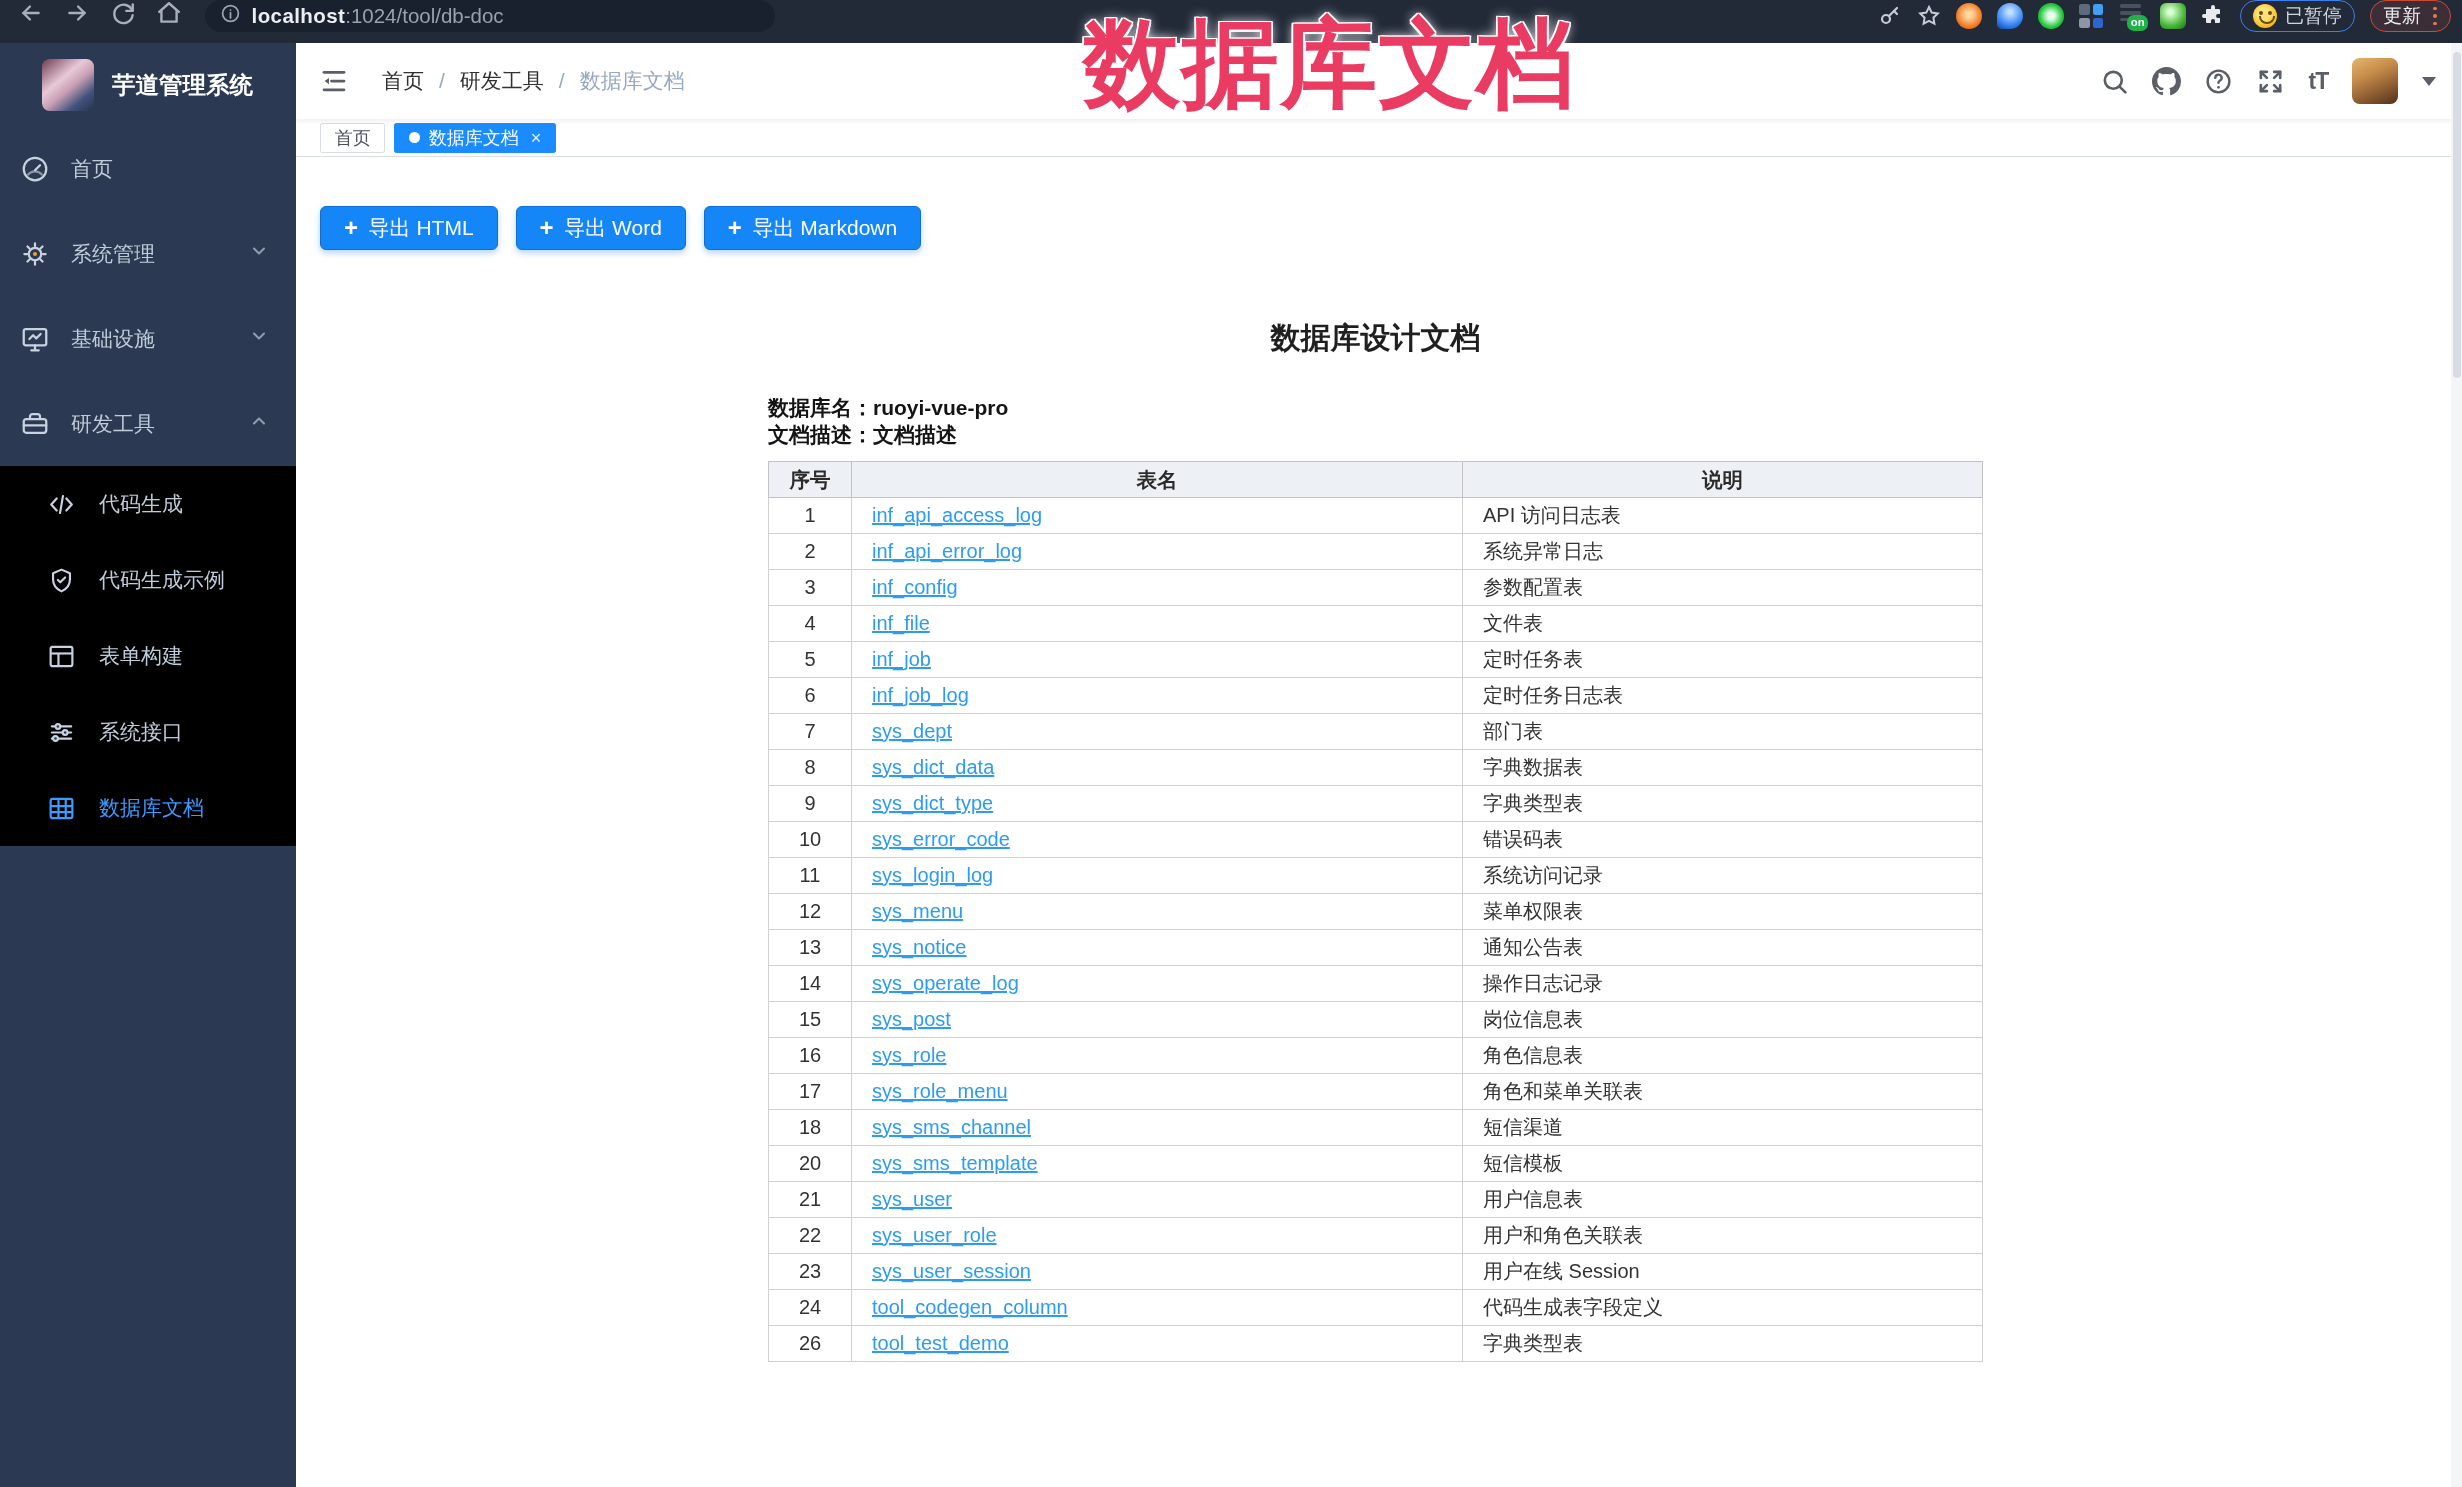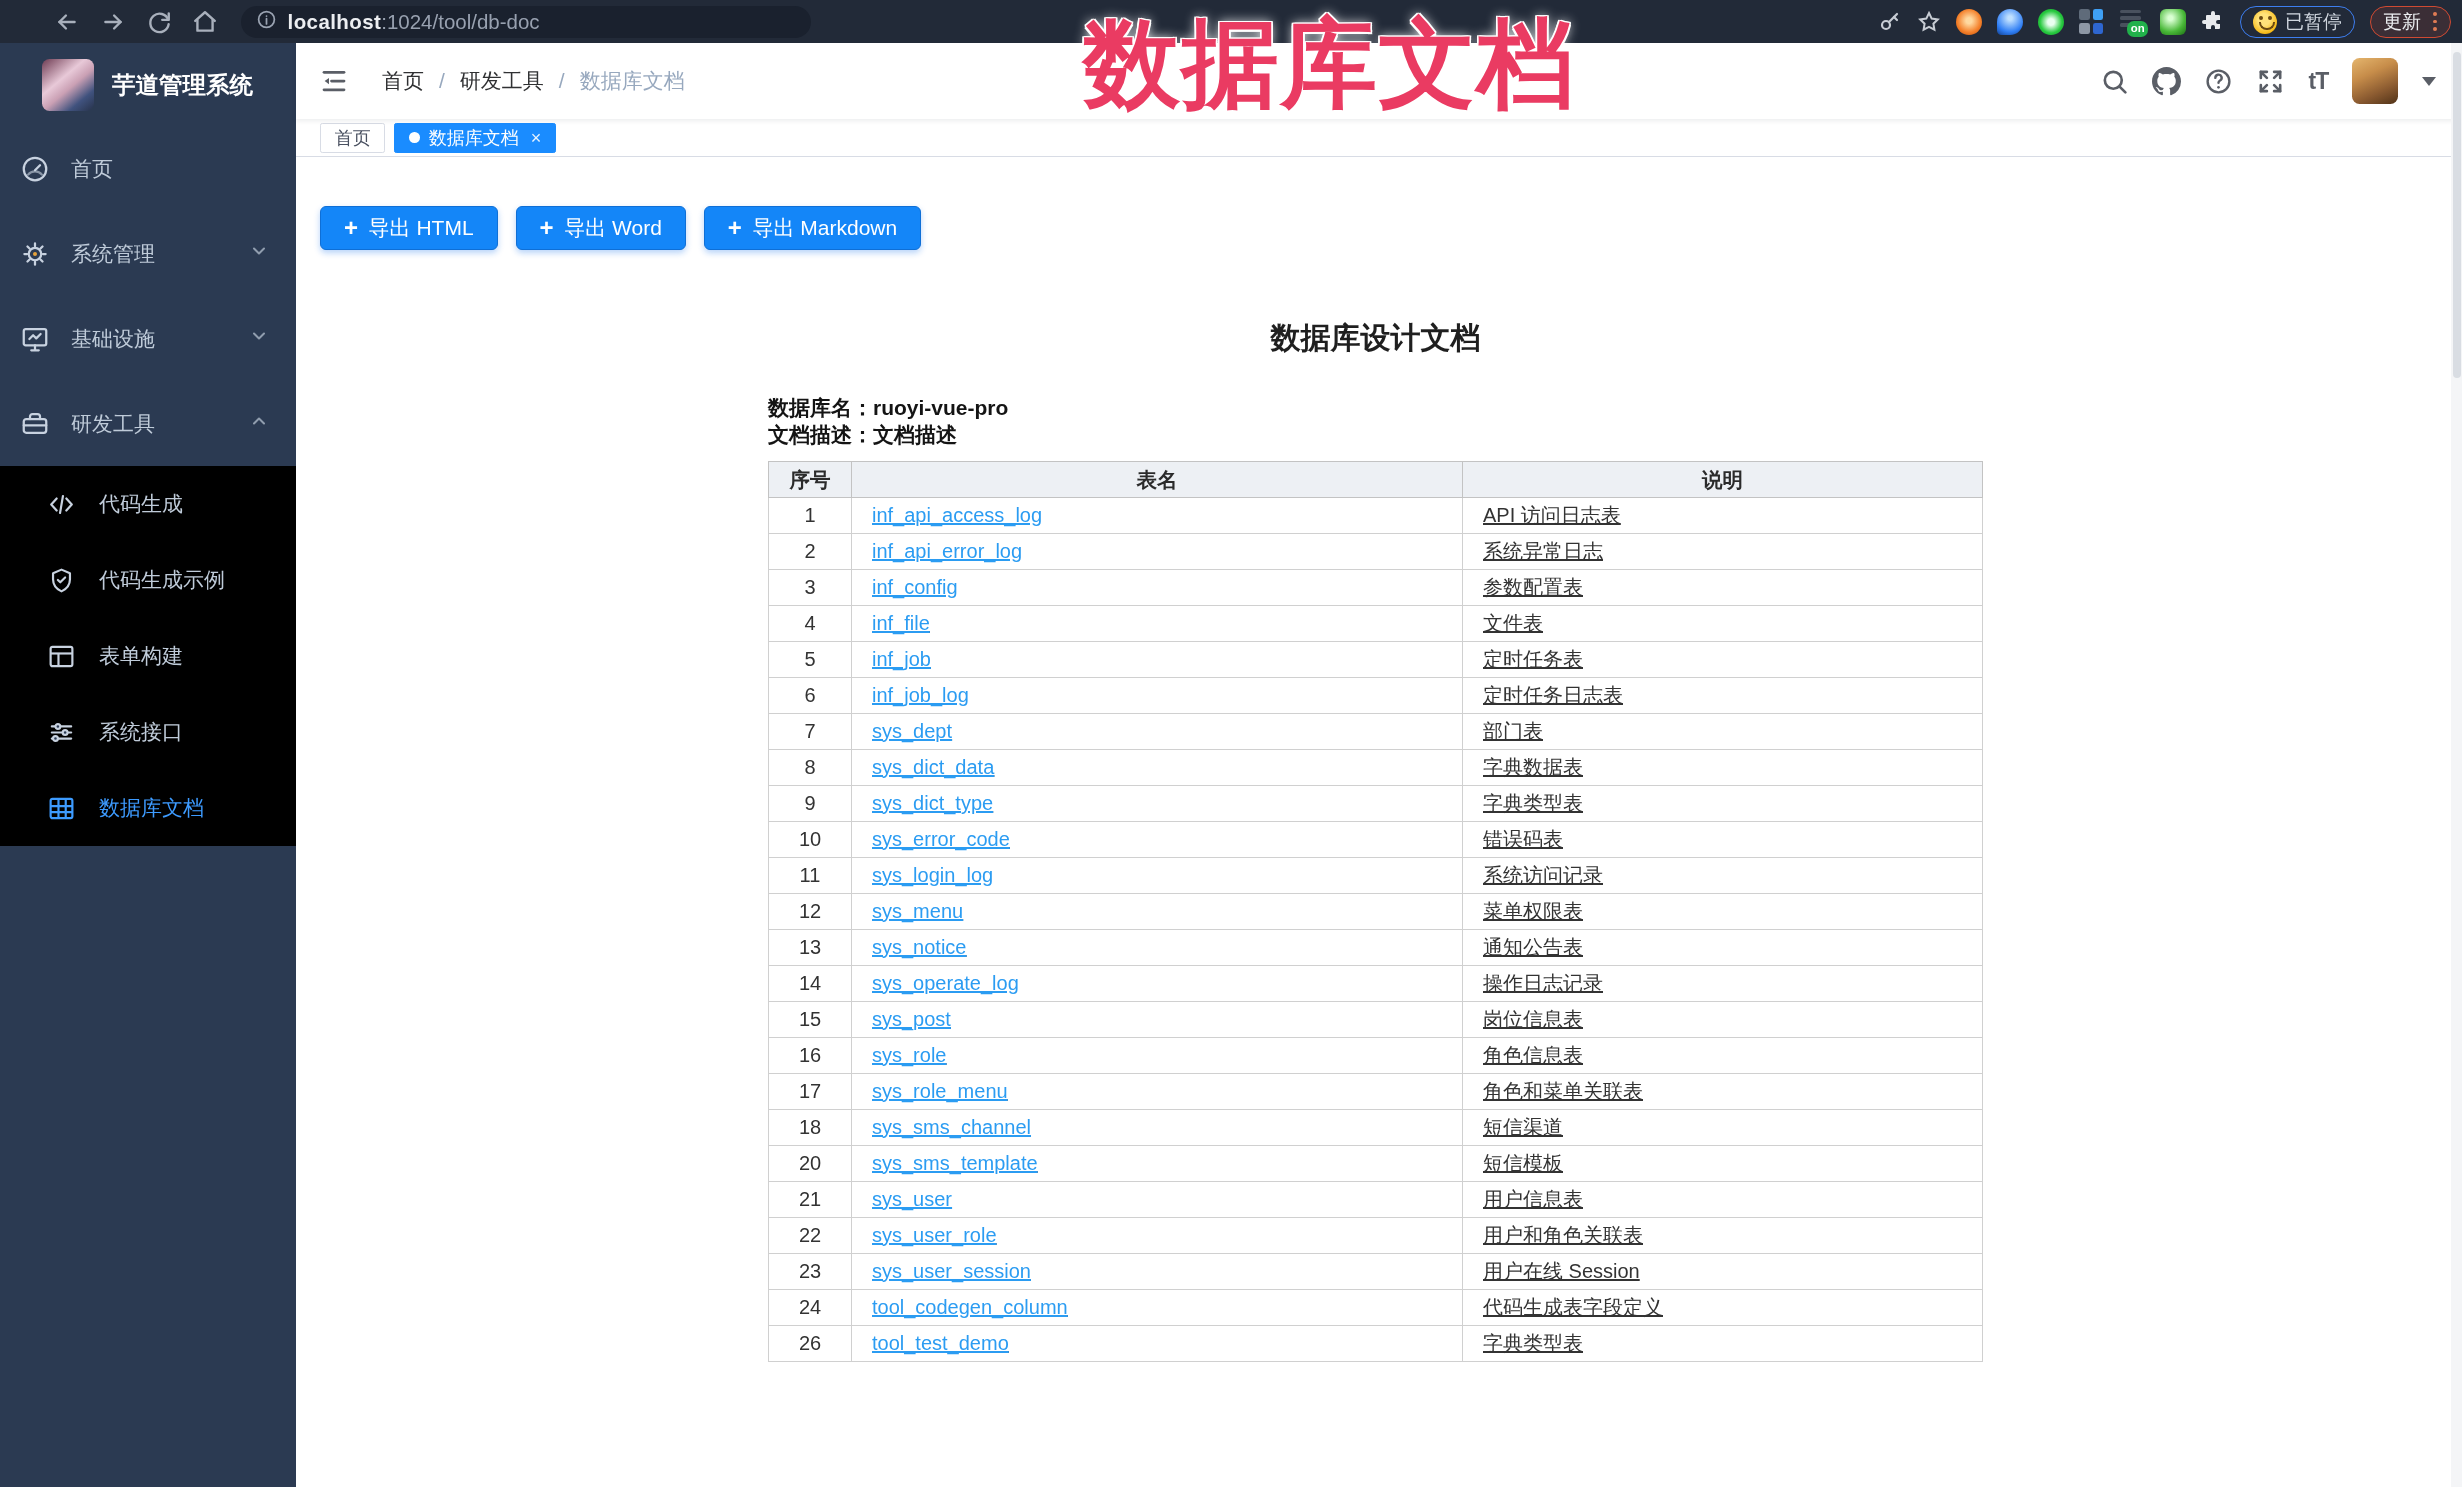--- a/index.html
+++ b/index.html
@@ -1,21 +1,21 @@
 <!DOCTYPE html>
 <html style="font-size:12px"><head>
 <meta charset="utf-8">
 <style>
   * { margin:0; padding:0; box-sizing:border-box; }
   html,body { background:#e9e9e9; }
   body { font-family:"Liberation Sans","DejaVu Sans",sans-serif; }
   .screen { position:relative; width:2462px; height:1488px; background:#fff; overflow:hidden; }
 
   
-  .browser { position:absolute; top:0; left:0; right:0; height:43px; background:#222a38; display:flex; align-items:center; z-index:5;padding-left:36px; }
+  .browser { position:absolute; top:0; left:0; right:0; height:43px; background:#222a38; display:flex; align-items:flex-start; z-index:5; }
   .bnav { display:flex; align-items:center; gap:20px; margin-left:18px; color:#a9b0bc; }
   .bnav svg { width:26px; height:26px; display:block; }
   .url-pill { margin-left:23px; width:570px; height:32px; background:#1a212e; border-radius:16px; display:flex; align-items:center; padding:0 15px; font-size:20.5px; }
   .url-pill svg { width:21px; height:21px; color:#9aa3b2; flex:none; }
   .url-host { color:#eceef1; margin-left:10.6px; font-weight:bold; letter-spacing:0.4px; }
   .url-path { color:#98a1b0; }
   .bright { margin-left:auto; display:flex; align-items:center; gap:15px; margin-right:10.6px; color:#c7ccd4; }
   .bright svg { width:24px; height:24px; display:block; }
   .ext { width:26px; height:26px; border-radius:50%; flex:none; }
   .ext-orange { background:radial-gradient(circle at 50% 45%, #ffd9a0 15%, #f4802a 60%, #b54708); }
@@ -87,21 +87,21 @@
   .doc { position:absolute; left:472px; top:0; width:1215px; }
   .doc-title { padding-top:161px; text-align:center; font-size:30px; font-weight:bold; color:#1f1f1f; }
   .meta { margin-top:35px; font-size:21px; font-weight:bold; color:#141414; }
   .meta-line { line-height:27px; }
   .doc table { margin-top:13px; width:100%; border-collapse:collapse; font-size:20px; color:#333; }
   .doc th { height:36px; background:#edf0f4; border:1.5px solid #c3c3c3; font-size:20.5px; font-weight:bold; color:#2b2b2b; }
   .doc td { height:36px; border:1.5px solid #d0d0d0; }
   .col-idx { width:83px; }
   .col-name { width:611px; }
   td.idx { text-align:center; }
-  td.name, td.desc { padding-left:20px;text-decoration:underline; }
+  td.name, td.desc { padding-left:20px; }
   td.name a { color:#2b9cf2; text-decoration:underline; cursor:pointer; }
 
   
   .watermark { position:absolute; left:1083px; top:0px; z-index:60; pointer-events:none; white-space:nowrap;
     font-size:97px; font-weight:bold; letter-spacing:1.5px; color:#ea3b62;
     text-shadow:1.5px 0 0 #fff,-1.5px 0 0 #fff,0 1.5px 0 #fff,0 -1.5px 0 #fff,1.5px 1.5px 0 #fff,-1.5px -1.5px 0 #fff,1.5px -1.5px 0 #fff,-1.5px 1.5px 0 #fff,0 0 12px rgba(255,255,255,.95); }
 
   
   .win-scroll { position:absolute; right:0; top:43px; width:10.6px; bottom:0; background:#f4f5f7; z-index:4; }
   .win-thumb { position:absolute; left:1.5px; right:1.5px; top:9px; height:326px; border-radius:4.6px; background:#d9dde3; }

